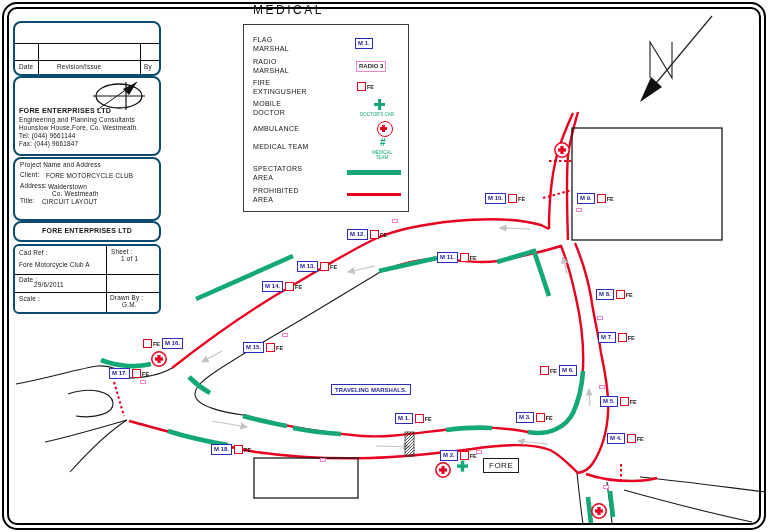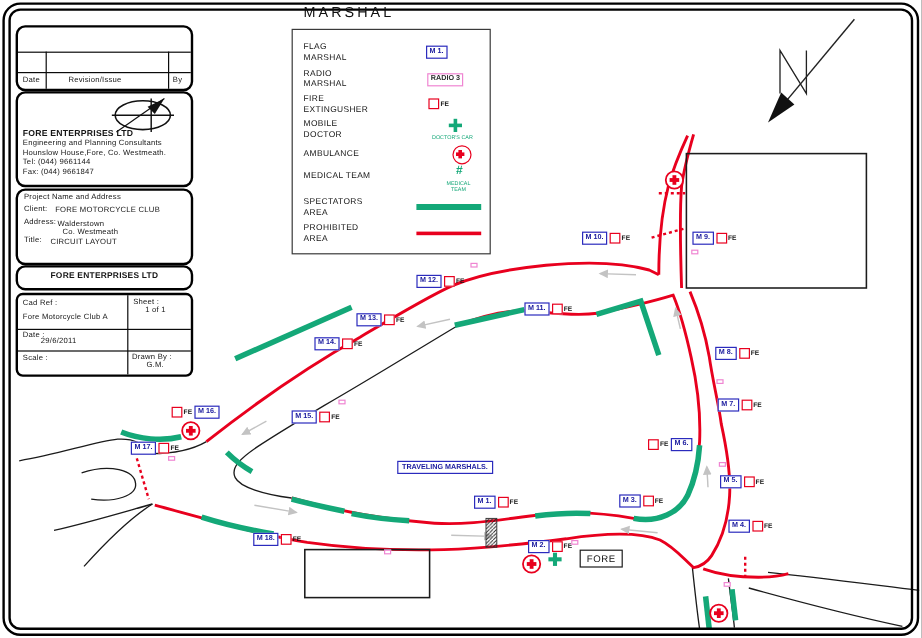--- a/index.html
+++ b/index.html
@@ -2,21 +2,21 @@
 <html><head>
 <meta charset="utf-8">
 <style>
   html,body{margin:0;padding:0;background:#888;}
   #stage{position:relative;width:768px;height:532px;background:#fff;overflow:hidden;
          font-family:"Liberation Sans",sans-serif;color:#111;}
   .frame-outer{position:absolute;inset:2px;border:2.4px solid #000;border-radius:15px;pointer-events:none;}
   .frame-inner{position:absolute;inset:7px;border:2px solid #000;border-radius:10px;pointer-events:none;}
   #roads{position:absolute;left:0;top:0;}
   
-  .tb-box{position:absolute;border:2px solid #000000;border-radius:8px;background:#fff;}
+  .tb-box{position:absolute;border:2px solid #0c4a6e;border-radius:8px;background:#fff;}
   .tb-t{position:absolute;font-size:6.4px;letter-spacing:.2px;white-space:pre;color:#151515;}
   .tb-b{font-weight:bold;}
   .tb-line{position:absolute;background:#0a0a0a;}
   
   .legend{position:absolute;left:243px;top:24px;width:164px;height:186px;border:1.3px solid #3a3a3a;background:#fff;}
   .legend-title{position:absolute;left:253px;top:3px;font-size:12px;letter-spacing:2.5px;color:#101010;}
   .lg-label{position:absolute;font-size:7px;line-height:8.5px;white-space:pre-line;letter-spacing:.3px;color:#141414;}
   .lg-cap{position:absolute;font-size:4.5px;color:#14a878;white-space:pre-line;line-height:5px;letter-spacing:0;}
   
   .m-box{display:inline-block;border:1.4px solid #2b2bbd;color:#1b1b9e;background:#fff;
@@ -219,21 +219,21 @@
       <div class="tb-t" style="left:96px;top:2px;">Sheet :</div>
       <div class="tb-t" style="left:106px;top:9px;">1 of 1</div>
       <div class="tb-t" style="left:4px;top:30px;">Date :</div>
       <div class="tb-t" style="left:19px;top:35px;">29/6/2011</div>
       <div class="tb-t" style="left:4px;top:49px;">Scale :</div>
       <div class="tb-t" style="left:95px;top:48px;">Drawn By :</div>
       <div class="tb-t" style="left:107px;top:55px;">G.M.</div>
     </div>
   </div>
 
-  <div class="legend-title">MARSHAL</div>
+  <div class="legend-title">MEDICAL</div>
   <div class="legend">
     <div class="lg-label" style="left:9px;top:11px;">FLAG
 MARSHAL</div>
     <span class="m-box" style="position:absolute;left:111px;top:13px;">M 1.</span>
 
     <div class="lg-label" style="left:9px;top:33px;">RADIO
 MARSHAL</div>
     <span class="radio-box" style="position:absolute;left:112px;top:36px;">RADIO 3</span>
 
     <div class="lg-label" style="left:9px;top:54px;">FIRE

